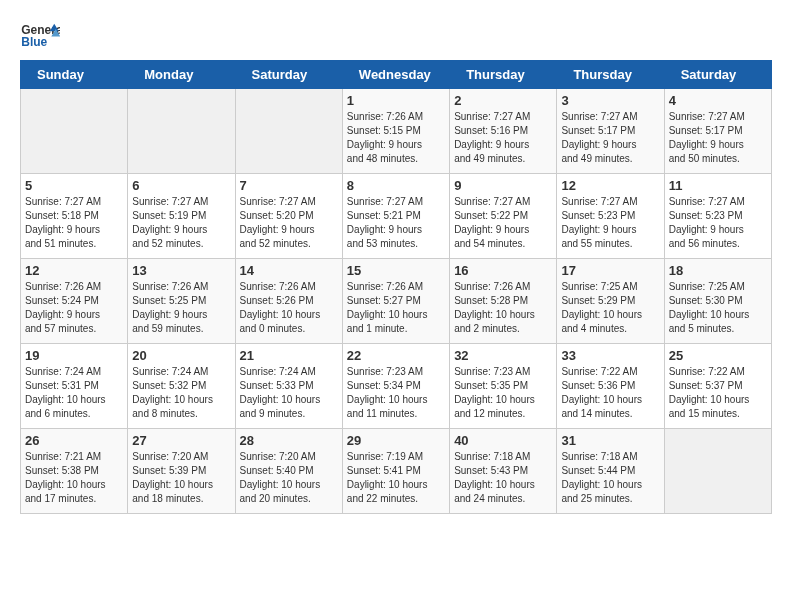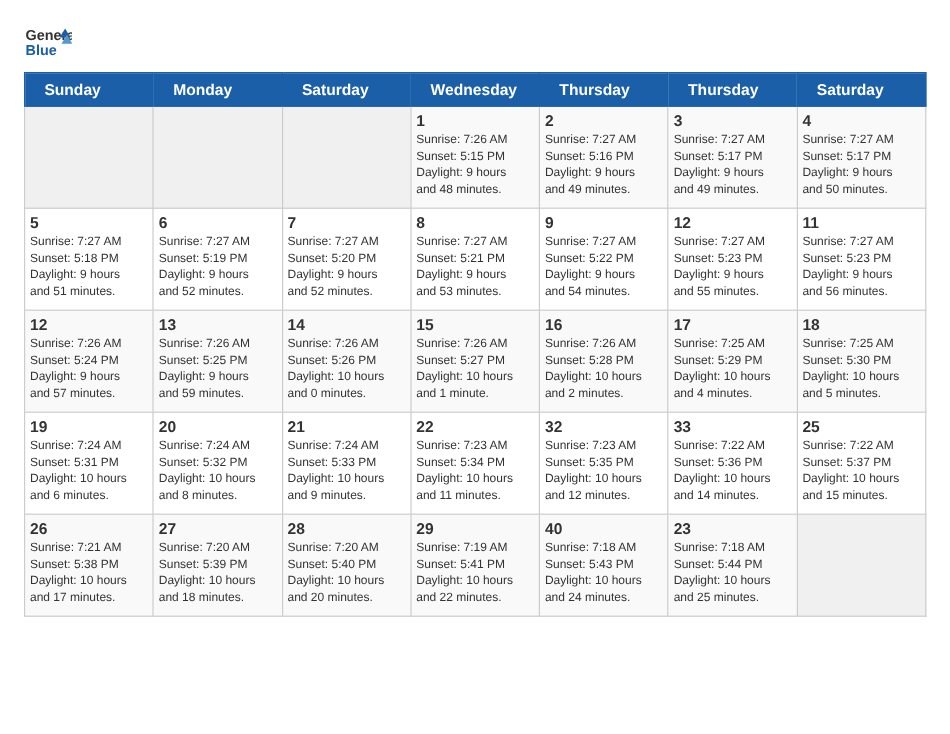--- a/index.html
+++ b/index.html
@@ -328,21 +328,21 @@
 and 22 minutes.</div>
         </td>
         <td>
           <span class="day-num">40</span>
           <div class="cell-text" style="white-space: pre-line;">Sunrise: 7:18 AM
 Sunset: 5:43 PM
 Daylight: 10 hours
 and 24 minutes.</div>
         </td>
         <td>
-          <span class="day-num">23</span>
+          <span class="day-num">31</span>
           <div class="cell-text" style="white-space: pre-line;">Sunrise: 7:18 AM
 Sunset: 5:44 PM
 Daylight: 10 hours
 and 25 minutes.</div>
         </td>
         <td class="empty"></td>
       </tr>
     </tbody>
 </table>
 

